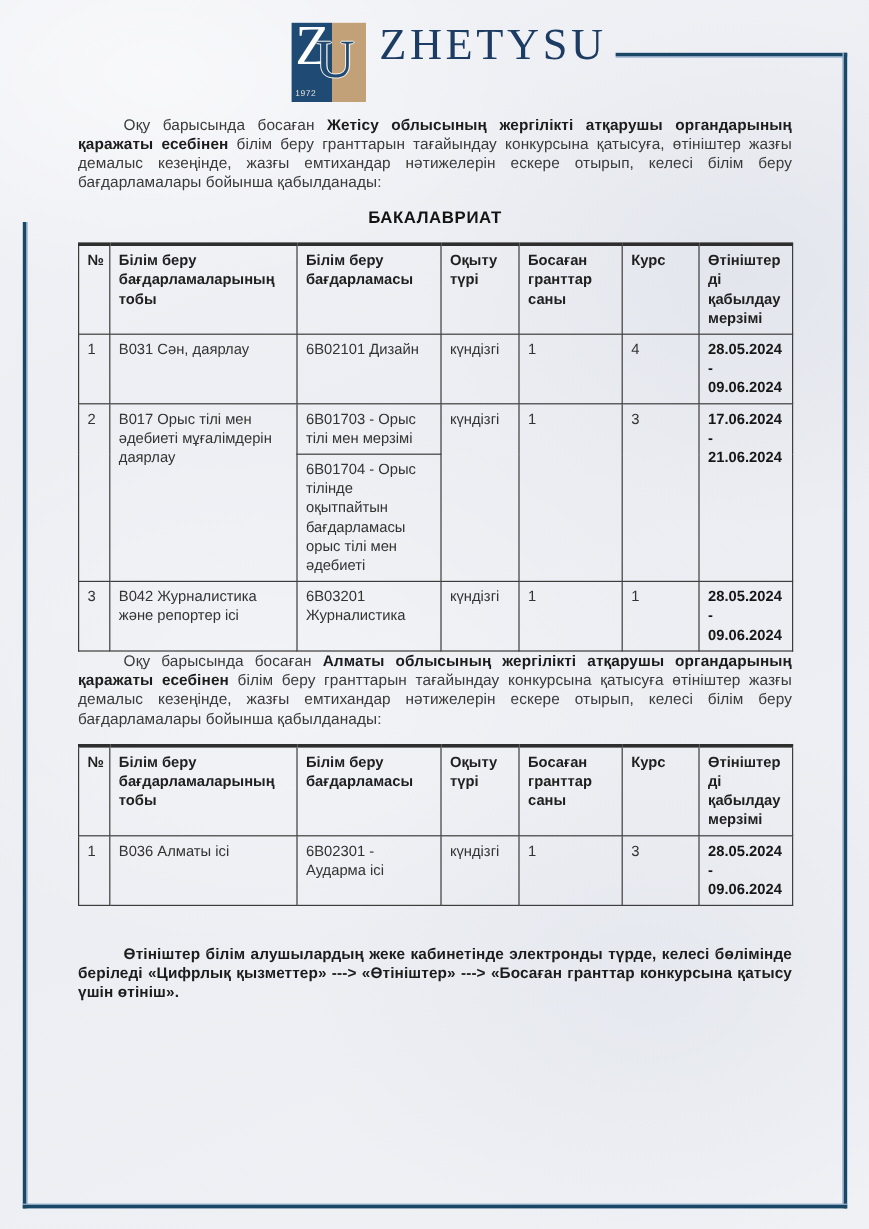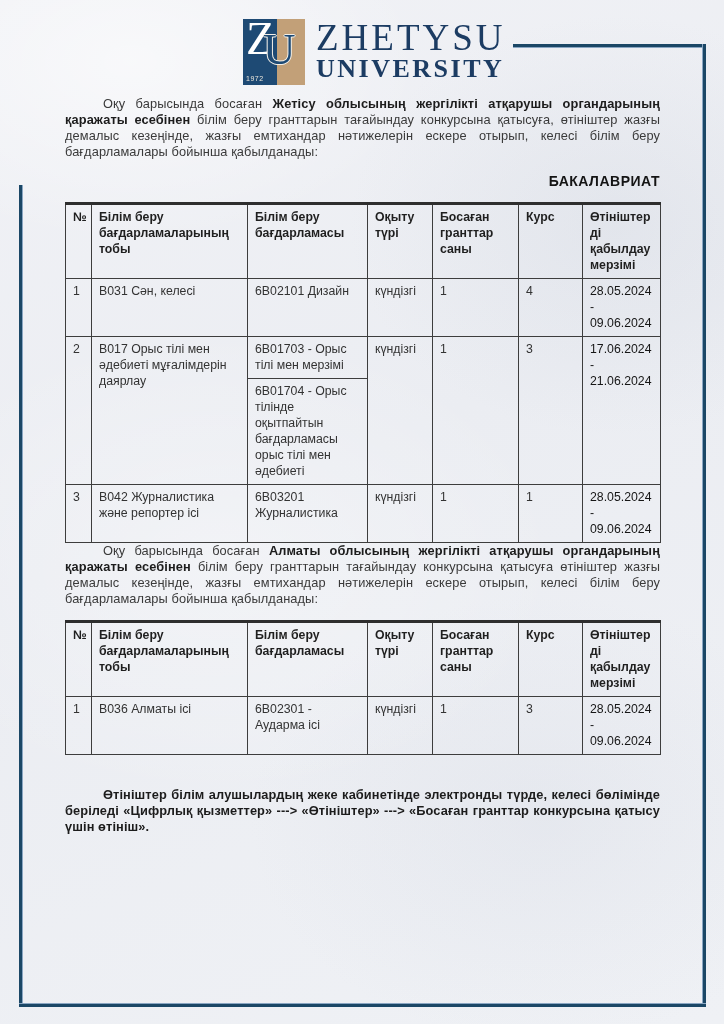--- a/index.html
+++ b/index.html
@@ -69,21 +69,21 @@
     color: #3a3a3a;
     text-indent: 38px;
   }
   .para .b { font-weight: bold; color: #1c1c1c; }
   .para-1 { margin-top: 96px; }
   .para-2 { }
   .para-closing { margin-top: 32px; font-weight: bold; color: #1c1c1c; }
 
   .section-title {
     margin-top: 13px;
-    text-align: right;
+    text-align: center;
     font-size: 14px;
     font-weight: bold;
     letter-spacing: 0.5px;
     color: #141414;
   }
 
   
   table.grants {
     margin-top: 13px;
     width: 595px;
@@ -100,21 +100,21 @@
     vertical-align: top;
     text-align: left;
     overflow-wrap: break-word;
   }
   table.grants thead th {
     border-top: 3px solid #2e2e2e;
     font-weight: bold;
     color: #1f1f1f;
   }
   td.c-center { text-align: center; }
-  td.c-period { font-weight: normal; color: #161616; margin-left: 19px; }
+  td.c-period { font-weight: bold; color: #161616; margin-left: 19px; }
 
   col.w-num     { width: 26px; }
   col.w-group   { width: 156px; }
   col.w-program { width: 120px; }
   col.w-form    { width: 65px; }
   col.w-grants  { width: 86px; }
   col.w-course  { width: 64px; }
   col.w-period  { width: 78px; }
 </style>
 </head>
@@ -128,21 +128,20 @@
   <div class="frame frame-bottom"></div>
 
   <div class="header">
     <div class="logo-square">
       <span class="logo-z">Z</span>
       <span class="logo-u">U</span>
       <span class="logo-year">1972</span>
     </div>
     <div class="wordmark">
       <div class="wordmark-line1">ZHETYSU</div>
-      <div class="wordmark-line2">UNIVERSITY</div>
     </div>
   </div>
 
   <div class="content">
 
     <p class="para para-1"><span>Оқу барысында босаған </span><span class="b">Жетісу облысының жергілікті атқарушы органдарының қаражаты есебінен</span><span> білім беру гранттарын тағайындау конкурсына қатысуға, өтініштер жазғы демалыс кезеңінде, жазғы емтихандар нәтижелерін ескере отырып, келесі білім беру бағдарламалары бойынша қабылданады:</span></p>
 
     <div class="section-title">БАКАЛАВРИАТ</div>
 
     <table class="grants">
@@ -162,21 +161,21 @@
           <th>Білім беру бағдарламасы</th>
           <th>Оқыту түрі</th>
           <th>Босаған гранттар саны</th>
           <th>Курс</th>
           <th>Өтініштерді қабылдау мерзімі</th>
         </tr>
       </thead>
       <tbody>
         <tr>
           <td>1</td>
-          <td>B031 Сән, келесі</td>
+          <td>B031 Сән, даярлау</td>
           <td>6B02101 Дизайн</td>
           <td>күндізгі</td>
           <td class="c-center">1</td>
           <td class="c-center">4</td>
           <td class="c-period">28.05.2024 - 09.06.2024</td>
         </tr>
         <tr>
           <td rowspan="2">2</td>
           <td rowspan="2">B017 Орыс тілі мен әдебиеті мұғалімдерін даярлау</td>
           <td>6B01703 - Орыс тілі мен мерзімі</td>

